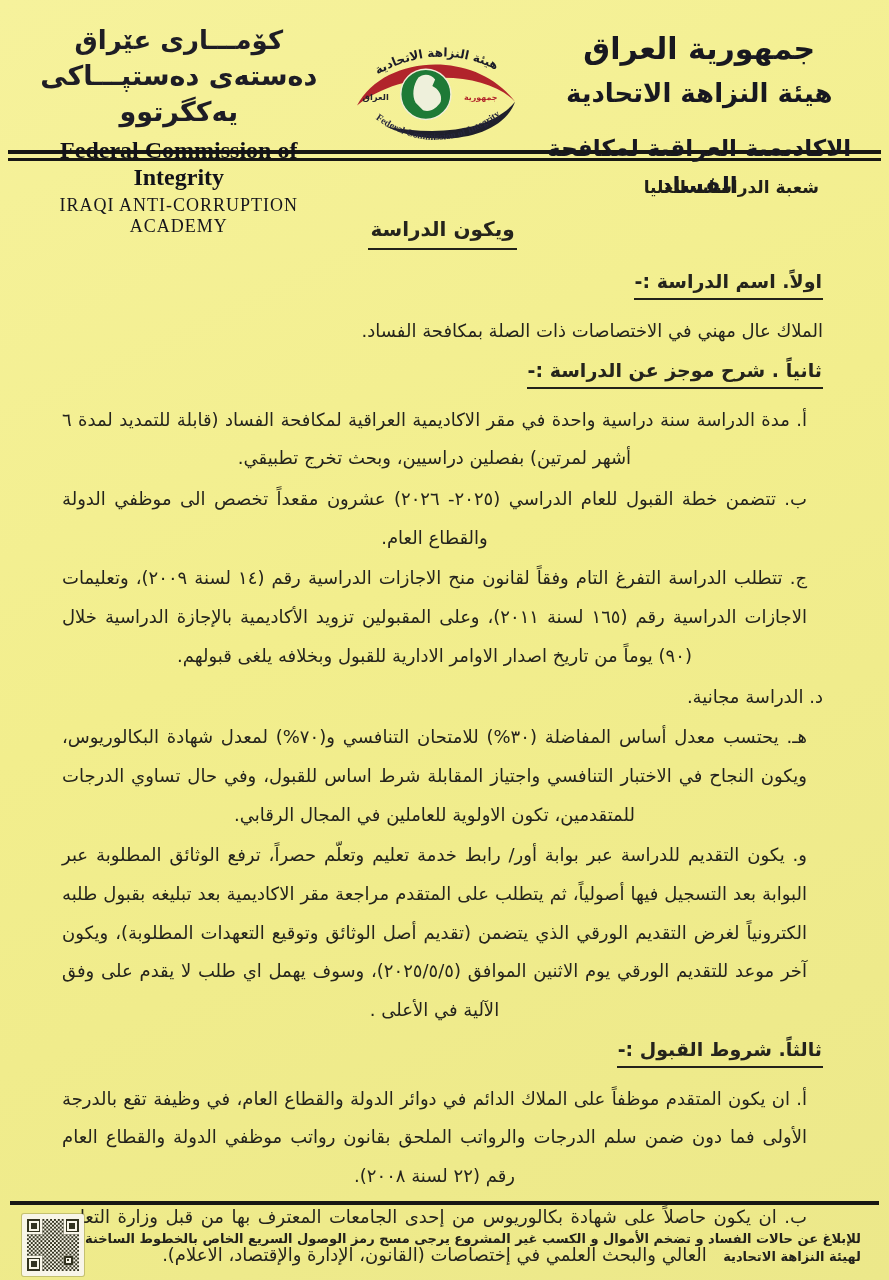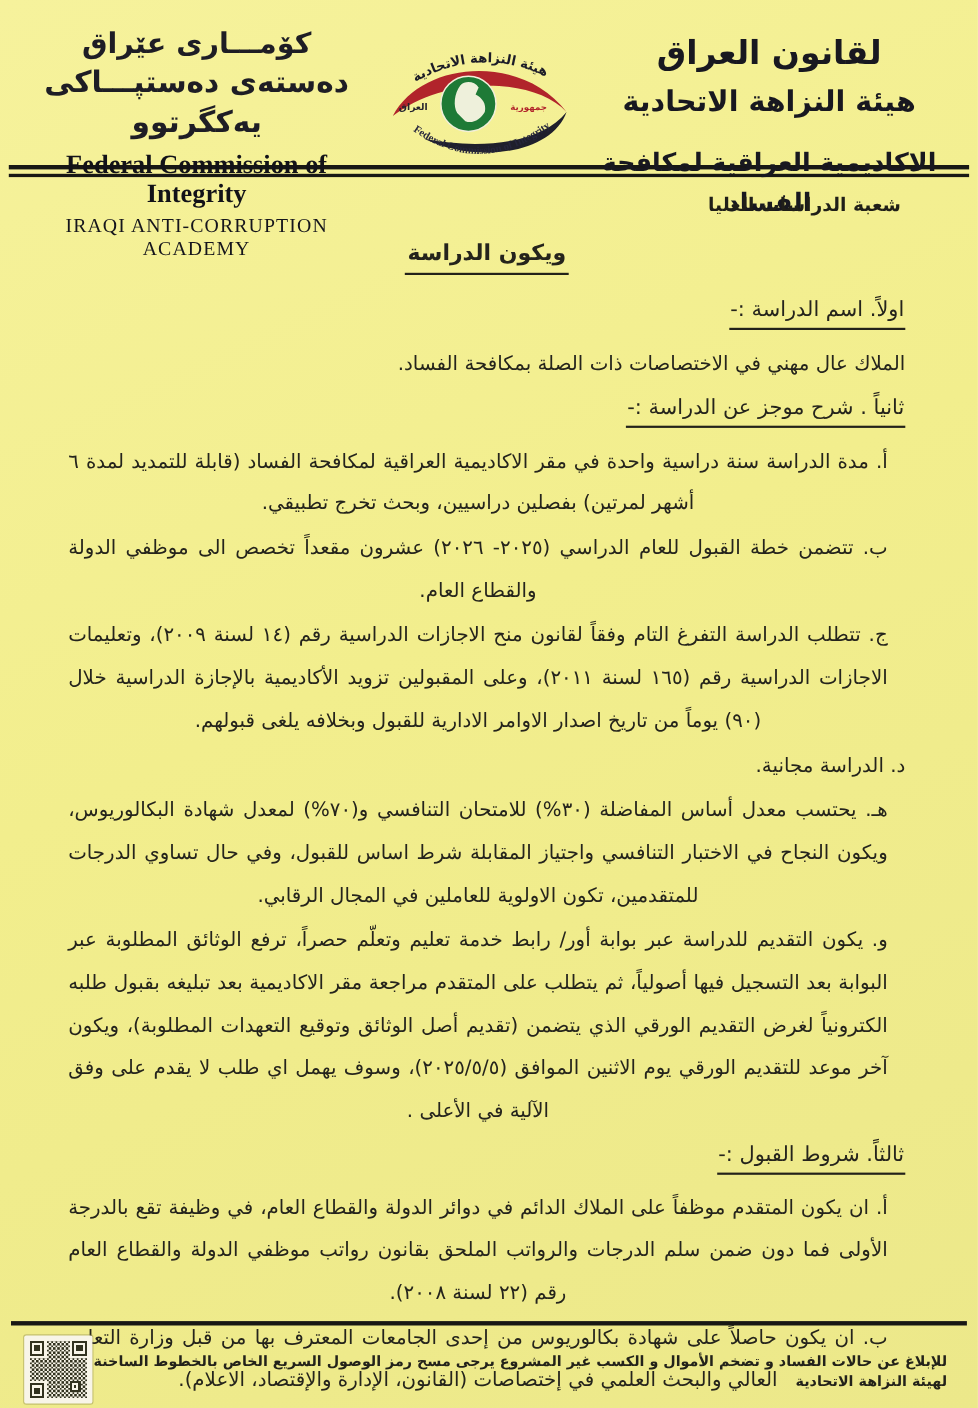--- a/index.html
+++ b/index.html
@@ -38,21 +38,21 @@
   }
   
   .content{margin:20px 66px 0 62px;direction:rtl;}
   .doc-title{text-align:center;margin:0 0 20px 0;}
   .doc-title .u{
     display:inline-block;font-weight:700;font-size:20px;
     border-bottom:2px solid #23221a;padding:0 2px 7px 2px;
   }
   .sec-heading{text-align:right;margin:8px 0 12px 0;}
   .sec-heading .u{
-    display:inline-block;font-weight:400;font-size:19px;
+    display:inline-block;font-weight:700;font-size:19px;
     border-bottom:2px solid #23221a;padding:0 1px 6px 1px;
   }
   .para{
     font-size:18px;line-height:2.15;margin:0 16px 2px 0;
     text-align:justify;text-align-last:center;
   }
   .para-single{
     font-size:18px;line-height:2.15;margin:0 0 2px 0;text-align:right;
   }
   
@@ -102,21 +102,21 @@
         <text x="34" y="86" font-size="9" font-weight="700" fill="#23232e" text-anchor="middle">العراق</text>
         <text x="147" y="86" font-size="8.5" font-weight="700" fill="#b1242b" text-anchor="middle">جمهورية</text>
 
         <text font-size="10.5" font-weight="700" fill="#26263c" font-family="Liberation Serif, serif">
           <textPath href="#arcBottom" startOffset="50%" text-anchor="middle">Federal Commission of Integrity</textPath>
         </text>
       </svg>
     </div>
 
     <div class="hdr-right">
-      <div class="a1">لقانون العراق</div>
+      <div class="a1">جمهورية العراق</div>
       <div class="a2">هيئة النزاهة الاتحادية</div>
       <div class="a3">الاكاديمية العراقية لمكافحة الفساد</div>
     </div>
   </div>
 
   <div class="sep-double"></div>
 
   <div class="division">شعبة الدراسات العليا</div>
 
   <div class="content">

